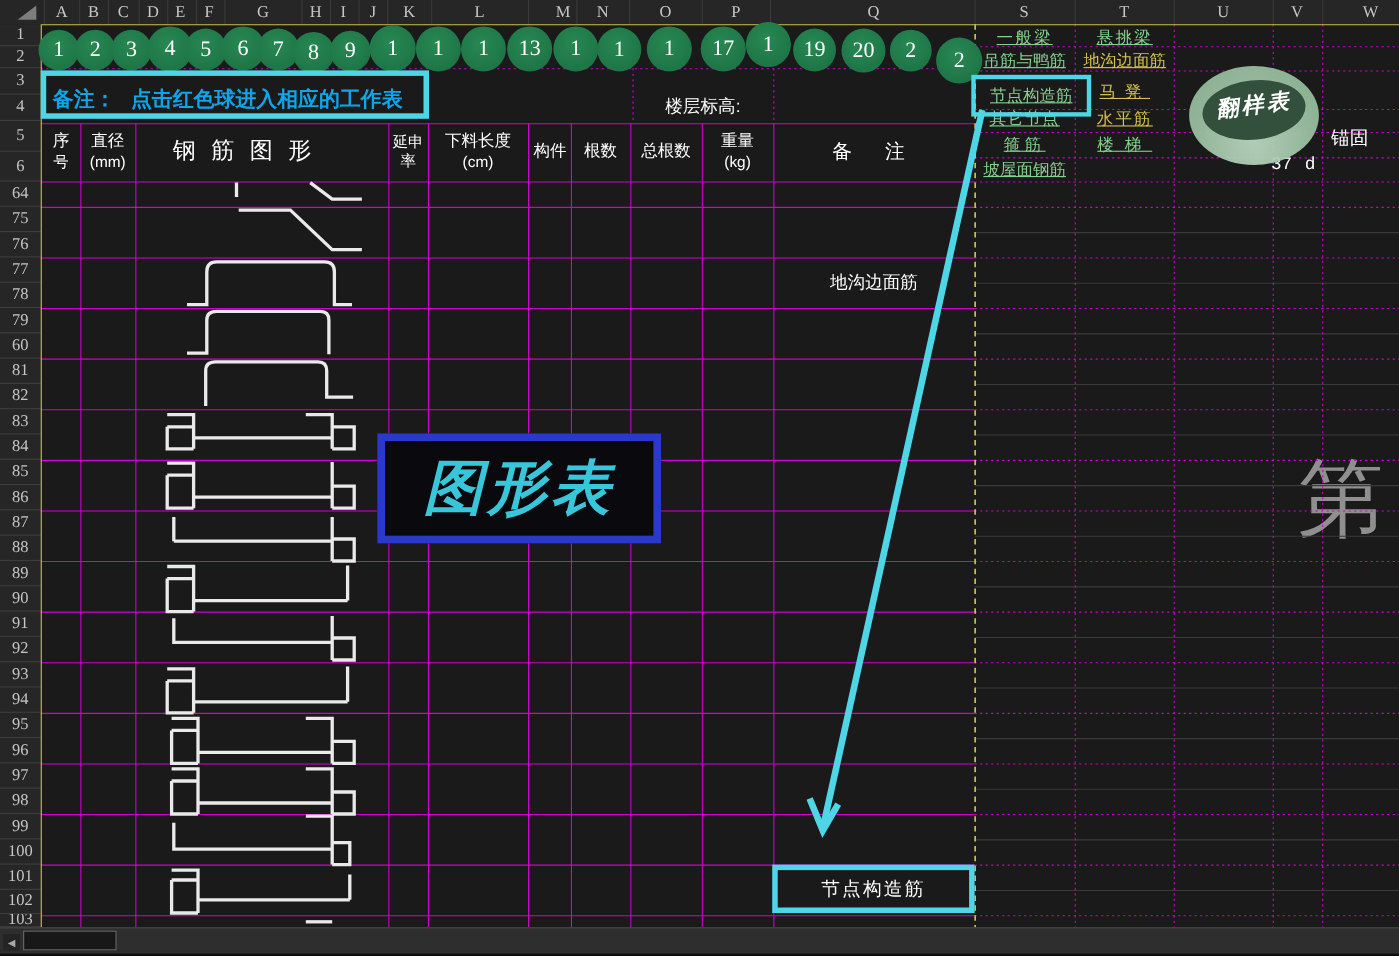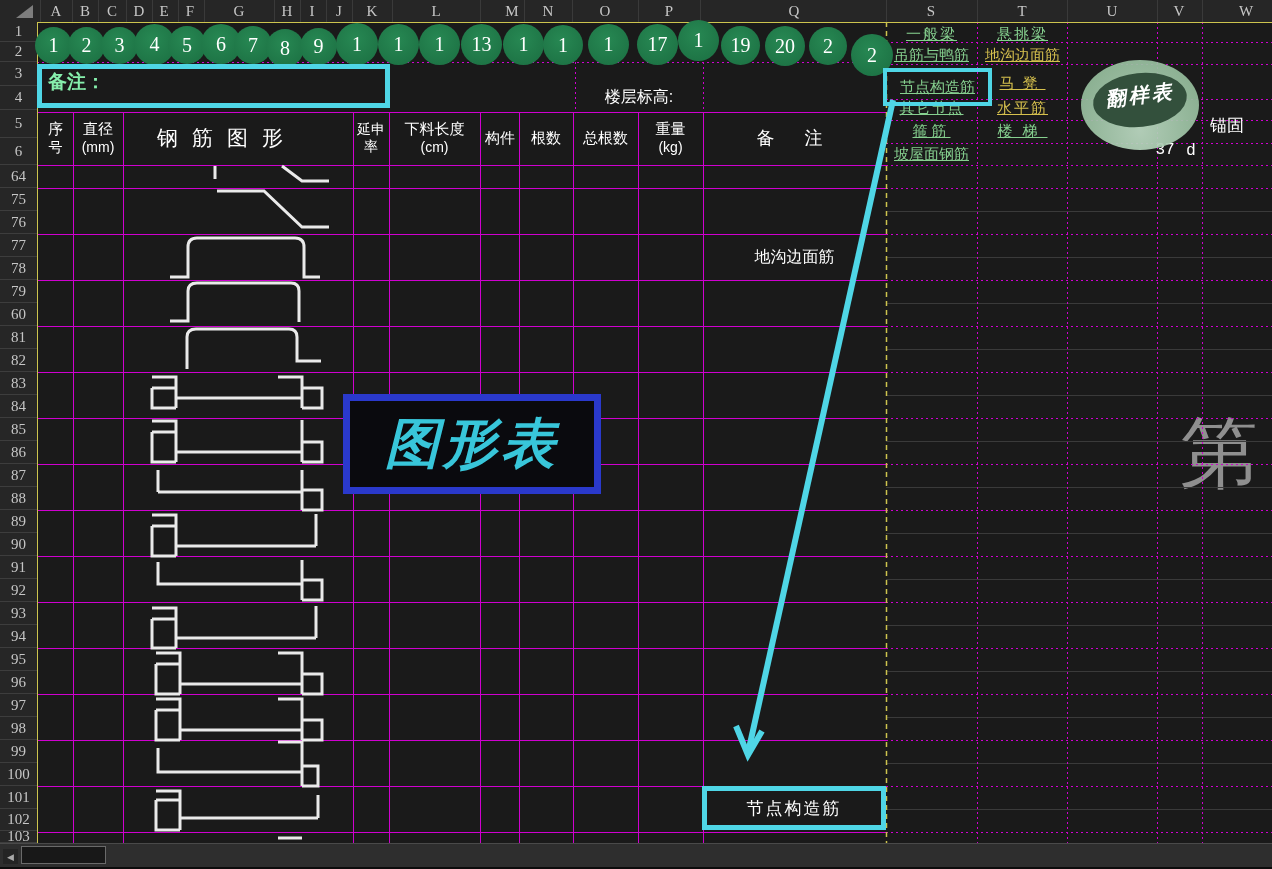--- a/index.html
+++ b/index.html
@@ -7,21 +7,21 @@
 body{width:1272px;height:869px;background:var(--bg);overflow:hidden;position:relative;font-family:"Liberation Sans",sans-serif;color:var(--tw)}
 .abs{position:absolute}
 .colhead{left:0;top:0;width:1272px;height:22px;background:var(--panel);z-index:3}
 .cl{position:absolute;top:0;height:22px;line-height:22px;transform:translateX(-50%);font-family:"Liberation Serif",serif;font-size:15px;color:var(--headtx)}
 .corner{left:0;top:0;width:37px;height:22px;background:var(--panel);z-index:4}
 .corner i{position:absolute;left:16px;top:5px;width:0;height:0;border-left:17px solid transparent;border-bottom:13px solid #7d7d7d}
 .rowhead{left:0;top:22px;width:37px;height:821px;background:var(--panel);z-index:3}
 .rh{position:absolute;left:0;width:37px;display:flex;align-items:center;justify-content:center;font-family:"Liberation Serif",serif;font-size:15px;color:var(--headtx);border-bottom:1px solid #3d3d3d;box-sizing:border-box;overflow:hidden}
 svg.ov{left:0;top:0;z-index:5;pointer-events:none}
 .ball{display:flex;align-items:center;justify-content:center;border-radius:50%;background:radial-gradient(circle at 45% 38%,#278853,var(--ball) 72%);color:#fff;font-family:"Liberation Serif",serif;font-size:20px;z-index:6}
-.notebox{left:37px;top:64px;width:343px;height:34px;border:5px solid var(--cyan);display:flex;align-items:flex-start;z-index:7;font-weight:bold;font-size:19px;color:#86efac}
+.notebox{left:37px;top:64px;width:343px;height:34px;border:5px solid var(--cyan);display:flex;align-items:flex-end;z-index:7;font-weight:bold;font-size:19px;color:#0ea5e9}
 .notebox .p{margin:0 14px 0 6px}
 .hcell{top:112px;height:52px;display:flex;flex-direction:column;align-items:center;justify-content:center;z-index:6;color:#fff;font-size:15px;line-height:1.25;text-align:center}
 .hcell .s2{font-size:14px}
 .big{left:343px;top:394px;width:258px;height:100px;border:7px solid var(--bigb);background:#0a0a0e;display:flex;align-items:center;justify-content:center;z-index:8;box-sizing:border-box}
 .big span{font-size:54px;font-weight:bold;font-style:italic;letter-spacing:4px;color:var(--bigc)}
 .lk{color:var(--lg);text-decoration:underline;font-size:15px;text-align:center;z-index:6;display:flex;align-items:center;justify-content:center}
 .lk.y{color:var(--ly)}
 .hlbox{left:883px;top:68px;width:101px;height:30px;border:4px solid var(--cyan);display:flex;align-items:center;justify-content:center;z-index:7}
 .target{left:702px;top:786px;width:184px;height:44px;border:5px solid var(--cyan);display:flex;align-items:center;justify-content:center;z-index:7;box-sizing:border-box;color:#fff;font-size:17px;letter-spacing:2px}
 .wm{left:1180px;top:402px;font-family:"Liberation Serif",serif;font-size:78px;color:var(--wm);z-index:2;width:92px;overflow:hidden;white-space:nowrap}
@@ -209,20 +209,21 @@
   </div>
 <div class="abs ball" style="left:809px;top:27px;width:38px;height:38px">
     <span>2</span>
   </div>
 <div class="abs ball" style="left:851px;top:34px;width:42px;height:42px">
     <span>2</span>
   </div>
 
 <div class="abs notebox">
   <span class="p">备注：</span>
+  <span>点击红色球进入相应的工作表</span>
 </div>
 
 <div class="abs txt" style="left:575px;top:87px;width:128px;text-align:center;font-size:16px">楼层标高:</div>
 
 <div class="abs hcell" style="left:38px;width:35px">
     <span>序</span>
     <span class="s2">号</span>
   </div>
 <div class="abs hcell" style="left:74px;width:48px">
     <span>直径</span>

